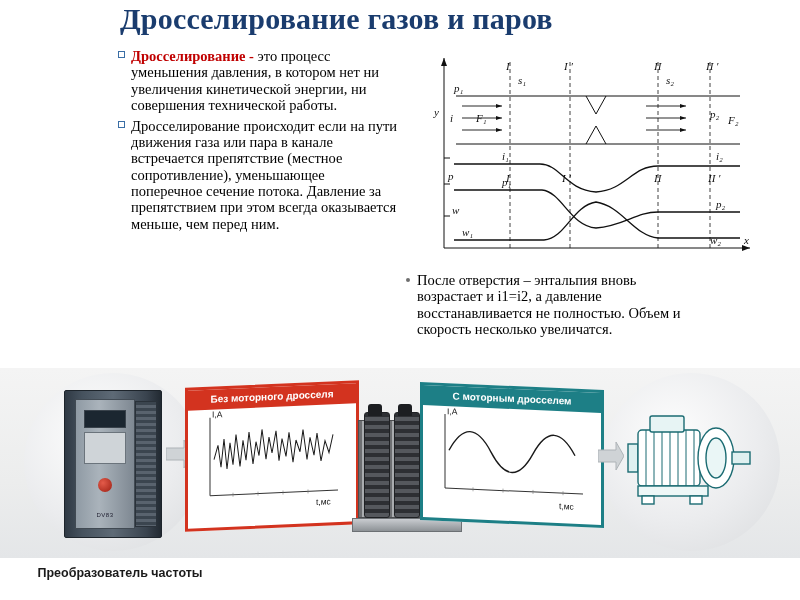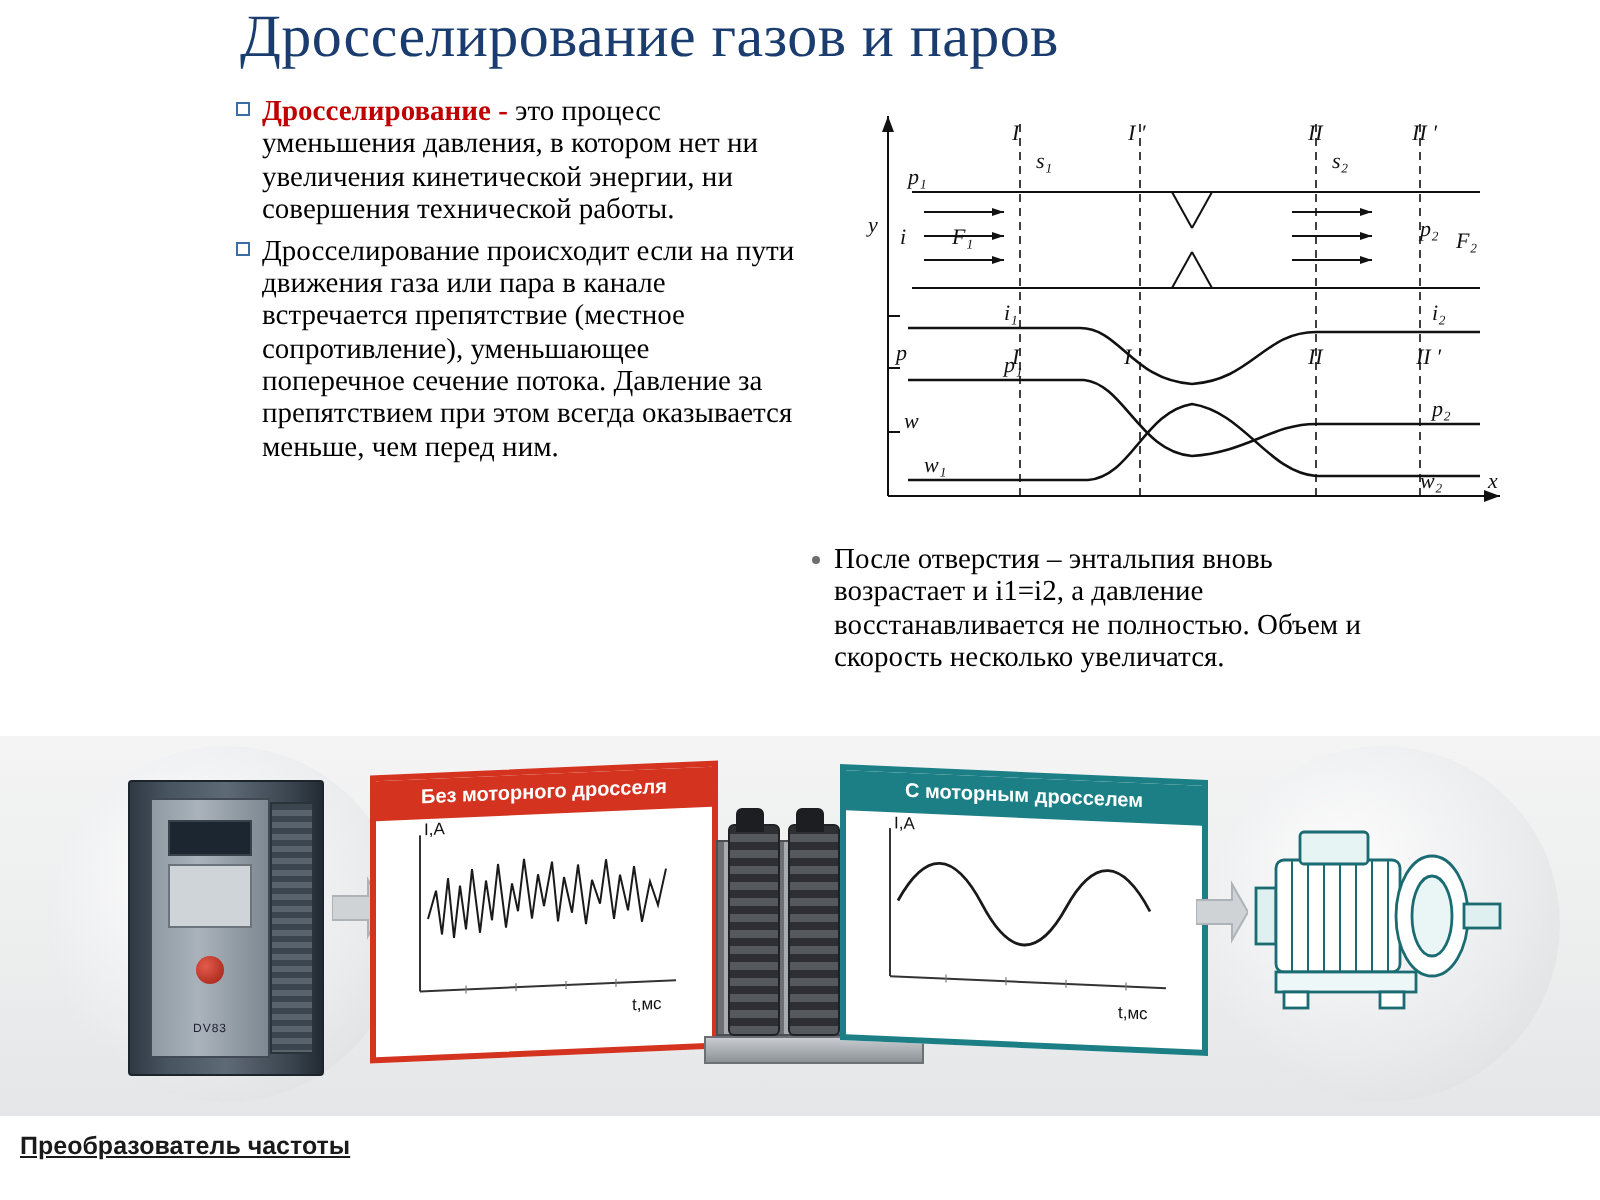--- a/index.html
+++ b/index.html
@@ -24,21 +24,21 @@
   }
 
   
   .title {
     position: absolute;
     left: 120px;
     top: 2px;
     width: 600px;
     font-family: "Liberation Serif", serif;
     font-size: 30px;
-    font-weight: normal;
+    font-weight: bold;
     color: #1a3c6e;
     letter-spacing: 0.2px;
   }
 
   
   .text-col {
     position: absolute;
     left: 118px;
     top: 48px;
     width: 280px;
@@ -266,22 +266,21 @@
   .panel-right .ghead { background: #1d7f86; }
 
   
   .caption {
     position: absolute;
     top: 198px;
     font-family: "Liberation Sans", sans-serif;
     font-size: 12.5px;
     font-weight: bold;
     color: #1a1a1a;
-    text-align: left;
-    text-decoration: underline;
+    text-align: center;
   }
   .cap1 { left: 10px; width: 220px; }
   .cap2 { left: 290px; width: 220px; }
   .cap3 { left: 580px; width: 220px; }
 </style>
 </head>
 <body>
 
 <div class="slide">
 

